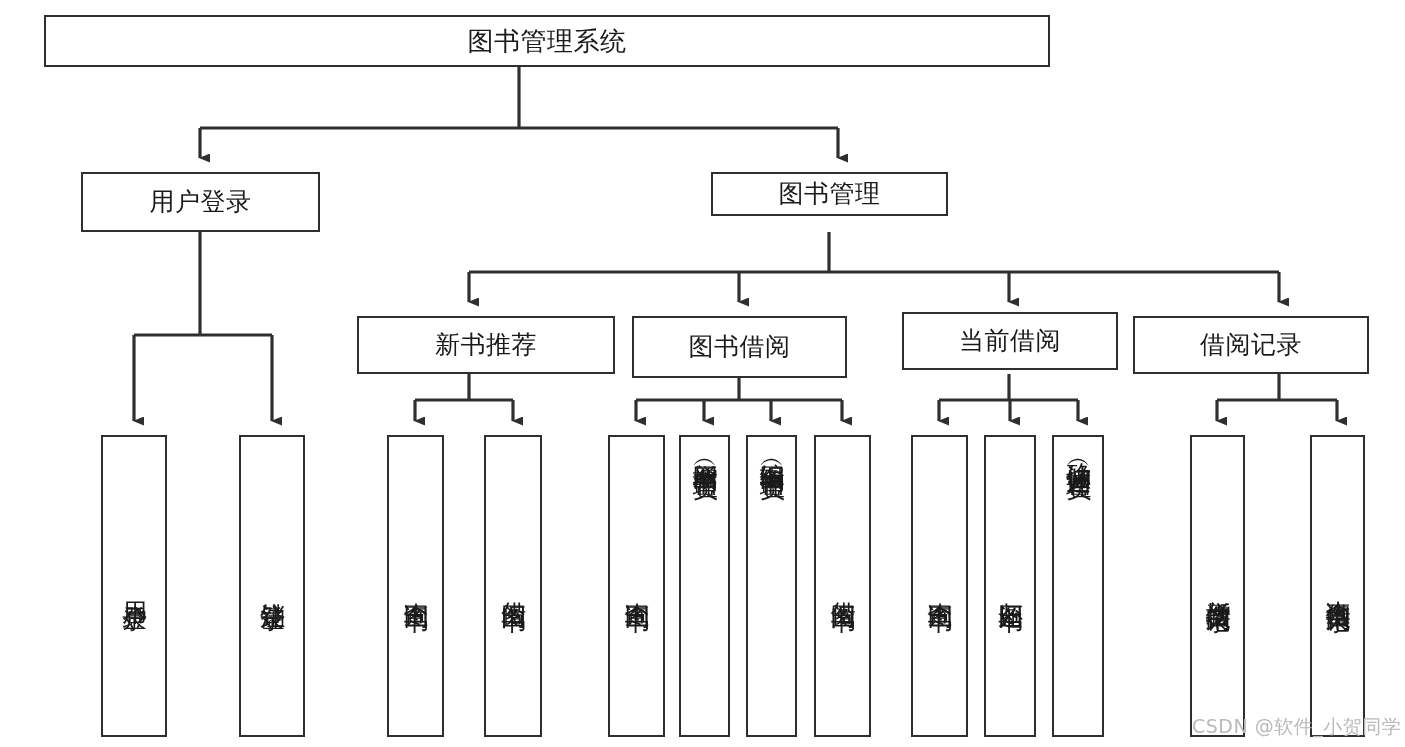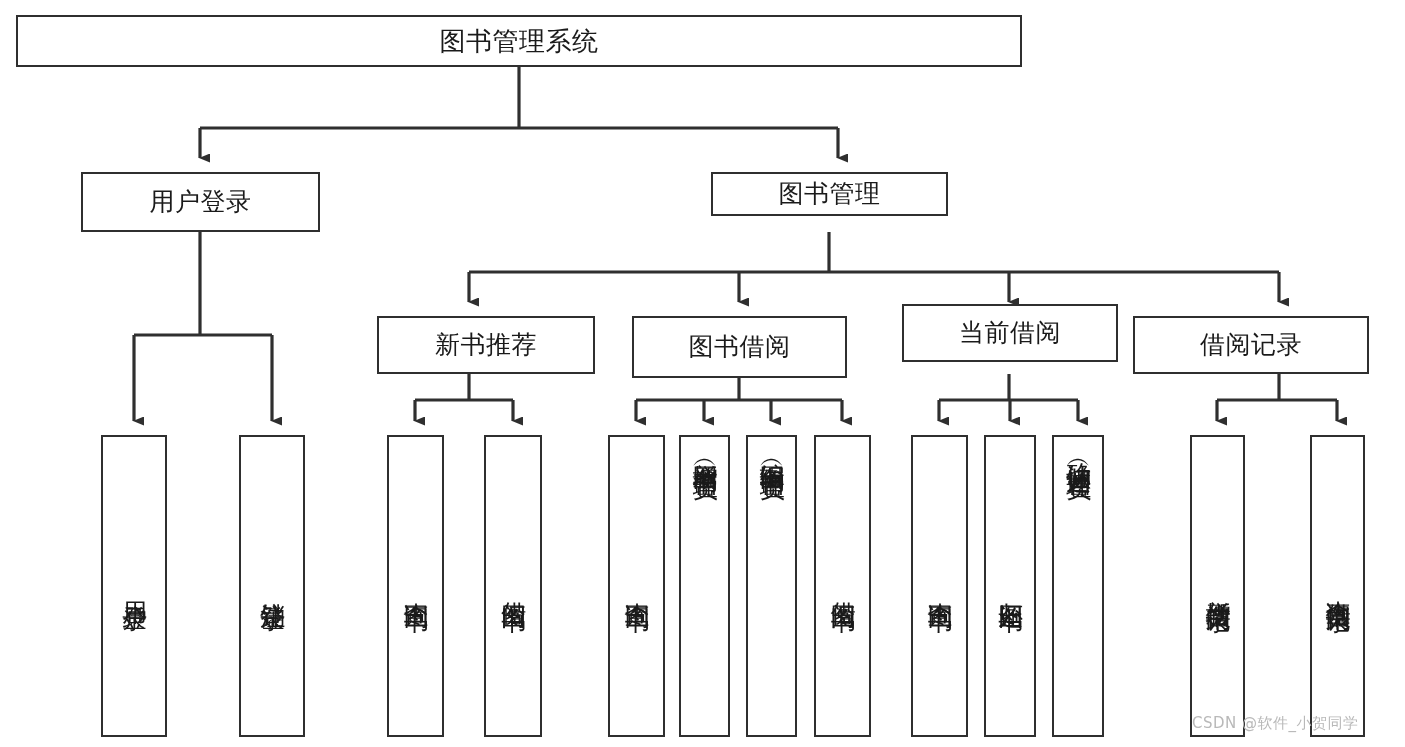--- a/index.html
+++ b/index.html
@@ -34,41 +34,42 @@
     justify-content: center;
     color: #1a1a1a;
   }
   .node-h {
     font-size: 25px;
     line-height: 1.1;
     letter-spacing: 0.5px;
   }
   .node-root {
     font-size: 26px;
+    margin-left: 28px;
   }
   .leaf {
     align-items: flex-start;
     justify-content: center;
     padding-top: 6px;
   }
   .vtext {
     writing-mode: vertical-rl;
     text-orientation: upright;
     font-size: 25px;
     line-height: 1.06;
     letter-spacing: 2px;
     white-space: nowrap;
   }
   .leaf-center {
     align-items: center;
     padding-top: 0;
   }
   .watermark {
     position: absolute;
-    font-size: 15px;
+    font-size: 19px;
     color: #b9b9b9;
     white-space: nowrap;
     letter-spacing: 0.5px;
   }
 </style>
 </head>
 <body>
 
 <div id="canvas">
 
@@ -126,27 +127,27 @@
     <span>图书管理系统</span>
   </div>
 
   <div class="node node-h" style="left:81px; top:172px; width:239px; height:60px;">
     <span>用户登录</span>
   </div>
   <div class="node node-h" style="left:711px; top:172px; width:237px; height:44px;">
     <span>图书管理</span>
   </div>
 
-  <div class="node node-h" style="left:377px; top:316px; width:218px; height:58px;">
+  <div class="node node-h" style="left:357px; top:316px; width:258px; height:58px;">
     <span>新书推荐</span>
   </div>
   <div class="node node-h" style="left:632px; top:316px; width:215px; height:62px;">
     <span>图书借阅</span>
   </div>
-  <div class="node node-h" style="left:902px; top:304px; width:216px; height:58px;">
+  <div class="node node-h" style="left:902px; top:312px; width:216px; height:58px;">
     <span>当前借阅</span>
   </div>
   <div class="node node-h" style="left:1133px; top:316px; width:236px; height:58px;">
     <span>借阅记录</span>
   </div>
 
   <div class="node leaf leaf-center" style="left:101px; top:435px; width:66px; height:302px;">
     <span class="vtext">用户登录</span>
   </div>
   <div class="node leaf leaf-center" style="left:239px; top:435px; width:66px; height:302px;">

